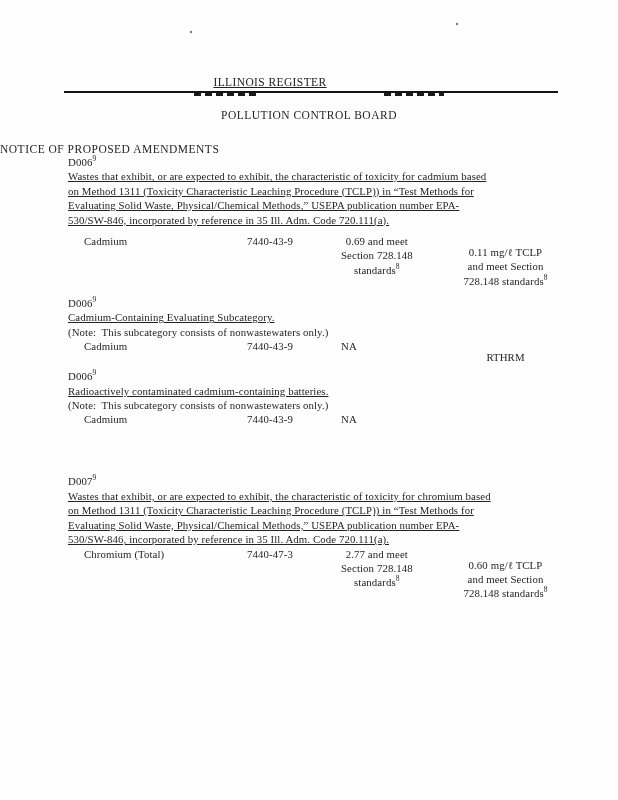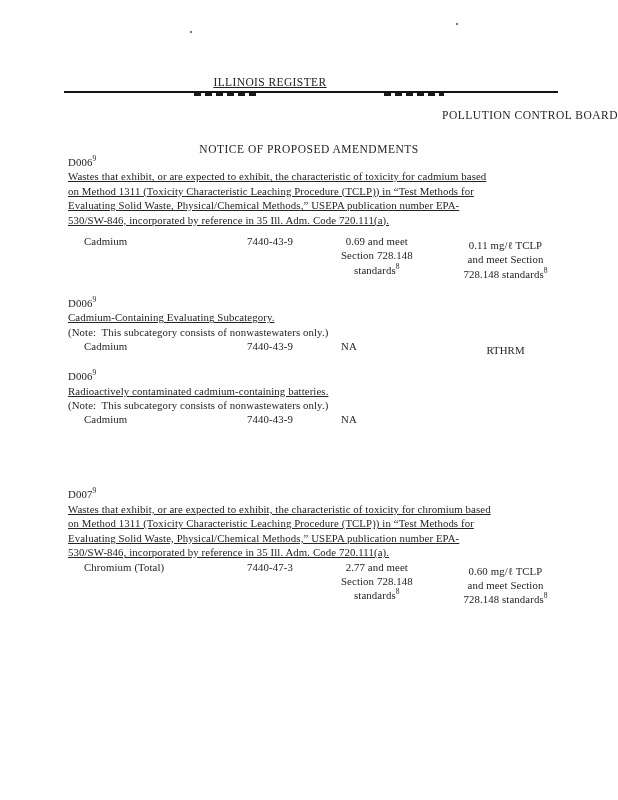--- a/index.html
+++ b/index.html
@@ -24,44 +24,44 @@
     font-size:11.5px;letter-spacing:.4px;text-decoration:underline;
     color:#222;
   }
   .hdr-rule{position:absolute;left:64px;top:91px;width:494px;height:2px;background:#141414;}
   .smudge{
     position:absolute;top:93px;height:3px;
     background:repeating-linear-gradient(90deg,#1a1a1a 0 7px,transparent 7px 11px);
   }
   .smudge-left{left:194px;width:64px;}
   .smudge-right{left:384px;width:60px;}
-  .hdr-board{position:absolute;left:0;top:109px;width:618px;text-align:right;font-size:11.5px;letter-spacing:.5px;color:#242424;}
-  .hdr-notice{position:absolute;left:0;top:143px;width:618px;text-align:center;font-size:11.5px;letter-spacing:.5px;color:#242424;}
+  .hdr-board{position:absolute;left:0;top:109px;width:618px;text-align:center;font-size:11.5px;letter-spacing:.5px;color:#242424;}
+  .hdr-notice{position:absolute;left:0;top:143px;width:618px;font-size:11.5px;letter-spacing:.5px;color:#242424;}
 
   
   .bodyblock{position:absolute;left:68px;top:155px;width:496px;font-size:10.8px;line-height:14.4px;color:#242424;letter-spacing:.1px;}
   .wcode{white-space:nowrap;}
   .pline{white-space:nowrap;text-decoration:underline;}
   .note{white-space:pre;}
   sup{font-size:7.5px;line-height:0;vertical-align:super;}
 
   
   .row{position:relative;}
   .row .c1{position:absolute;left:16px;top:0;white-space:nowrap;}
   .row .c2{position:absolute;left:179px;top:0;white-space:nowrap;}
   .row .c3{position:absolute;left:273px;top:0;}
-  .row .c4{position:absolute;left:379px;top:4px;width:117px;}
+  .row .c4{position:absolute;left:379px;top:11px;width:117px;}
   .row .line{white-space:nowrap;text-align:center;}
   .h1r{height:15px;}
   .h3r{height:44px;}
   .h4r{height:59px;}
   #sec1 .row{margin-top:7px;}
   #sec2{margin-top:18px;}
   #sec3{margin-top:15px;}
-  #sec4{margin-top:16px;}
+  #sec4{margin-top:3px;}
   #sec4 .row{margin-top:0;}
 </style>
 </head>
 <body>
 
 <div class="page">
 
   <span class="speck speck1"></span>
   <span class="speck speck2"></span>
 

